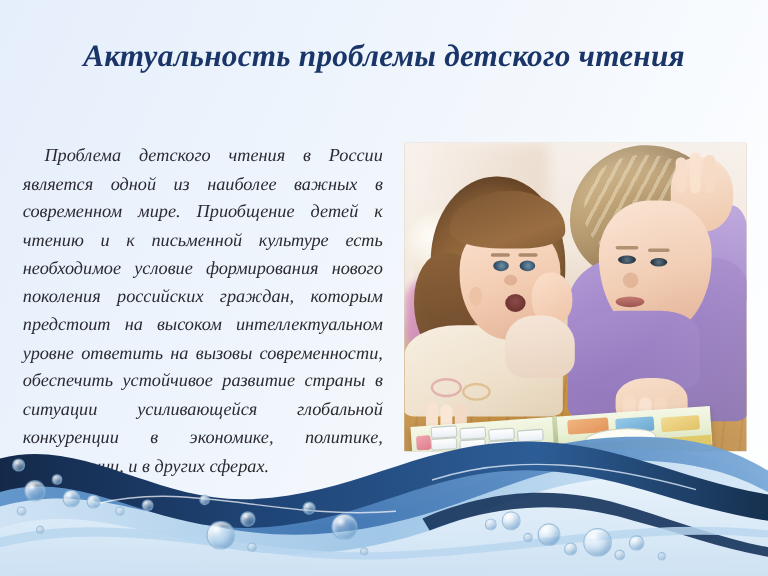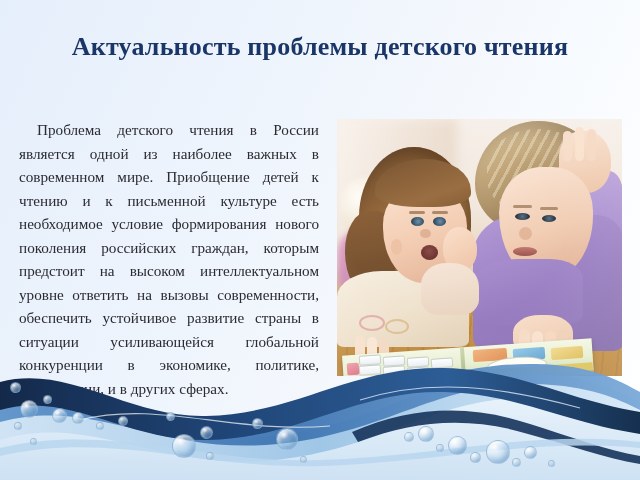--- a/index.html
+++ b/index.html
@@ -14,20 +14,21 @@
     font-family: "Liberation Serif", "DejaVu Serif", serif;
     background: #ffffff;
   }
 
   #slide {
     position: relative;
     width: 640px;
     height: 480px;
     overflow: hidden;
     background: linear-gradient(115deg, #e5eefb 0%, #ecf3fc 28%, #f4f8fd 58%, #fbfdff 82%, #ffffff 100%);
+    font-style: italic;
   }
 
   
   #slide-title {
     position: absolute;
     left: 0;
     top: 30px;
     width: 640px;
     text-align: center;
     font-family: "Liberation Serif", "DejaVu Serif", serif;

